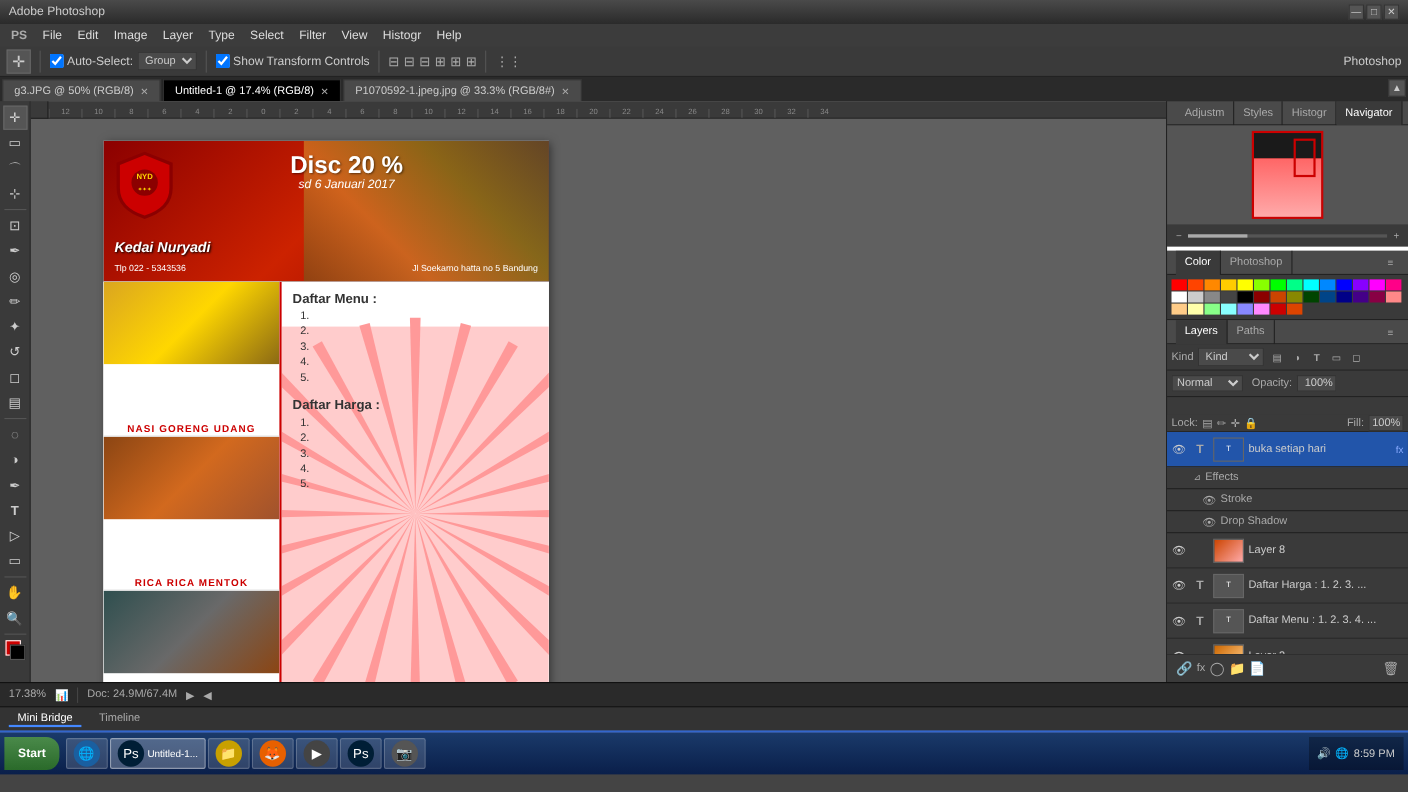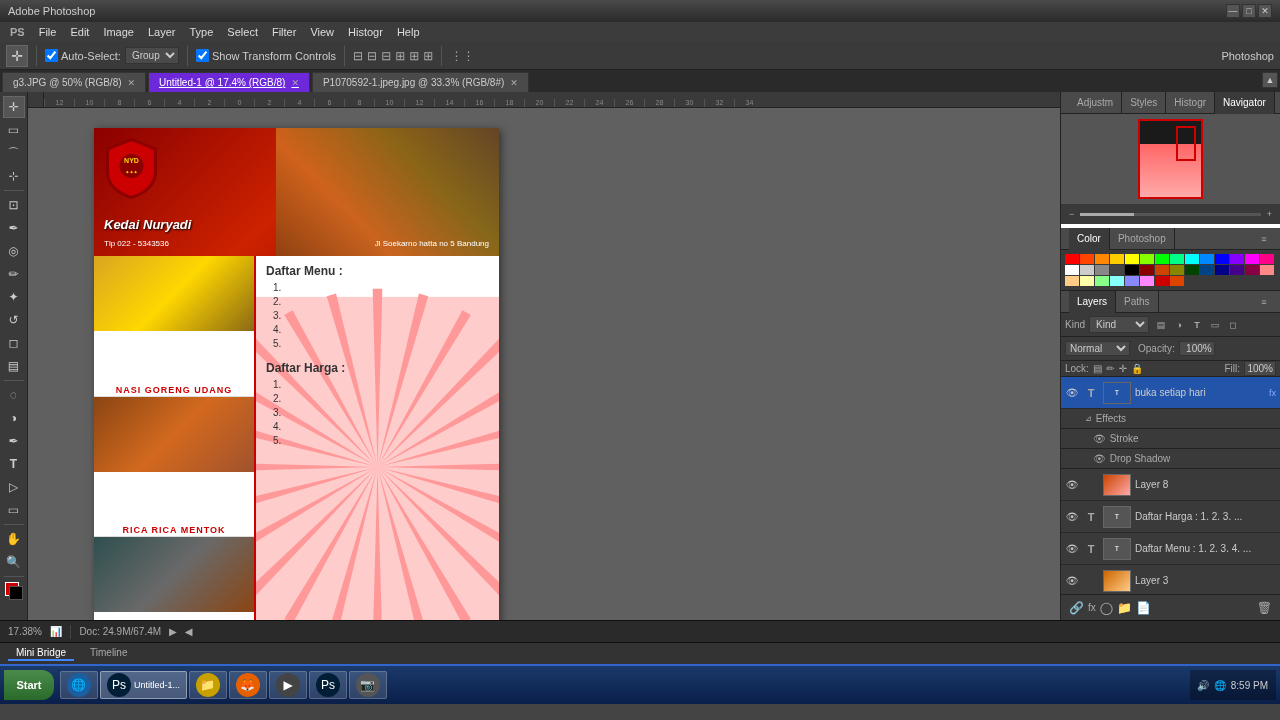--- a/index.html
+++ b/index.html
@@ -89,21 +89,21 @@
       background: #4a4a4a;
       border: 1px solid #333;
       border-bottom: none;
       color: #ccc;
       font-size: 10px;
       display: flex;
       align-items: center;
       cursor: pointer;
       gap: 6px;
     }
-    .tab.active { background: #6d28d9; color: #fff; text-decoration: underline; }
+    .tab.active { background: #000000; color: #fff; }
     .tab .close { font-size: 9px; color: #aaa; cursor: pointer; }
     #collapse-btn {
       position: absolute; right: 2px; top: 2px;
       width: 16px; height: 16px; background: #555; border: 1px solid #333;
       color: #ccc; font-size: 9px; display: flex; align-items: center; justify-content: center; cursor: pointer;
     }
 
     
     #main {
       display: flex;
@@ -787,20 +787,24 @@
           <div class="menu-shield">
             <svg class="shield-svg" viewBox="0 0 55 65">
               <path d="M27.5 2 L53 12 L53 35 Q53 55 27.5 63 Q2 55 2 35 L2 12 Z" fill="#8B0000" stroke="#gold" stroke-width="1.5"></path>
               <path d="M27.5 5 L50 14 L50 35 Q50 53 27.5 60 Q5 53 5 35 L5 14 Z" fill="#cc0000"></path>
               <circle cx="27.5" cy="30" r="12" fill="#8B0000"></circle>
               <text x="27.5" y="27" text-anchor="middle" fill="#FFD700" font-size="7" font-weight="bold">NYD</text>
               <text x="27.5" y="38" text-anchor="middle" fill="#FFD700" font-size="5">✦✦✦</text>
             </svg>
           </div>
 
+          <div class="disc-badge">
+            <div class="disc-text">Disc 20 %</div>
+            <div class="disc-sub">sd 6 Januari 2017</div>
+          </div>
 
           <div class="menu-name">Kedai Nuryadi</div>
           <div class="menu-telp">Tlp 022 - 5343536</div>
           <div class="menu-address">Jl Soekarno hatta no 5 Bandung</div>
         </div>
 
         <div class="menu-body">
 
           <div class="sunburst-bg">
             <svg class="sunburst-svg" viewBox="0 0 300 420">
@@ -984,21 +988,21 @@
           <span class="panel-icon-btn">◻</span>
         </div>
       </div>
       <div class="layers-options">
         <select style="background:#4a4a4a;color:#ccc;border:1px solid #333;font-size:10px;width:65px;">
           <option>Normal</option>
         </select>
         <span style="margin-left:4px;">Opacity:</span>
         <input type="text" class="opacity-field" value="100%" style="">
       </div>
-      <div style="height:16px;background:#3a3a3a;display:flex;align-items:center;padding:0 4px;gap:4px;font-size:10px;color:#aaa;border-bottom:1px solid #222;">
+      <div style="height:16px;background:#3a3a3a;display:flex;align-items:center;padding:0 4px;gap:4px;font-size:10px;color:#aaa;border-bottom:1px solid #222;margin-top:16px;">
         <span>Lock:</span>
         <span style="cursor:pointer;">▤</span>
         <span style="cursor:pointer;">✏</span>
         <span style="cursor:pointer;">✛</span>
         <span style="cursor:pointer;">🔒</span>
         <span style="flex:1"></span>
         <span>Fill:</span>
         <input type="text" class="opacity-field" value="100%" style="width: 32px;">
       </div>
       <div class="layers-list">

